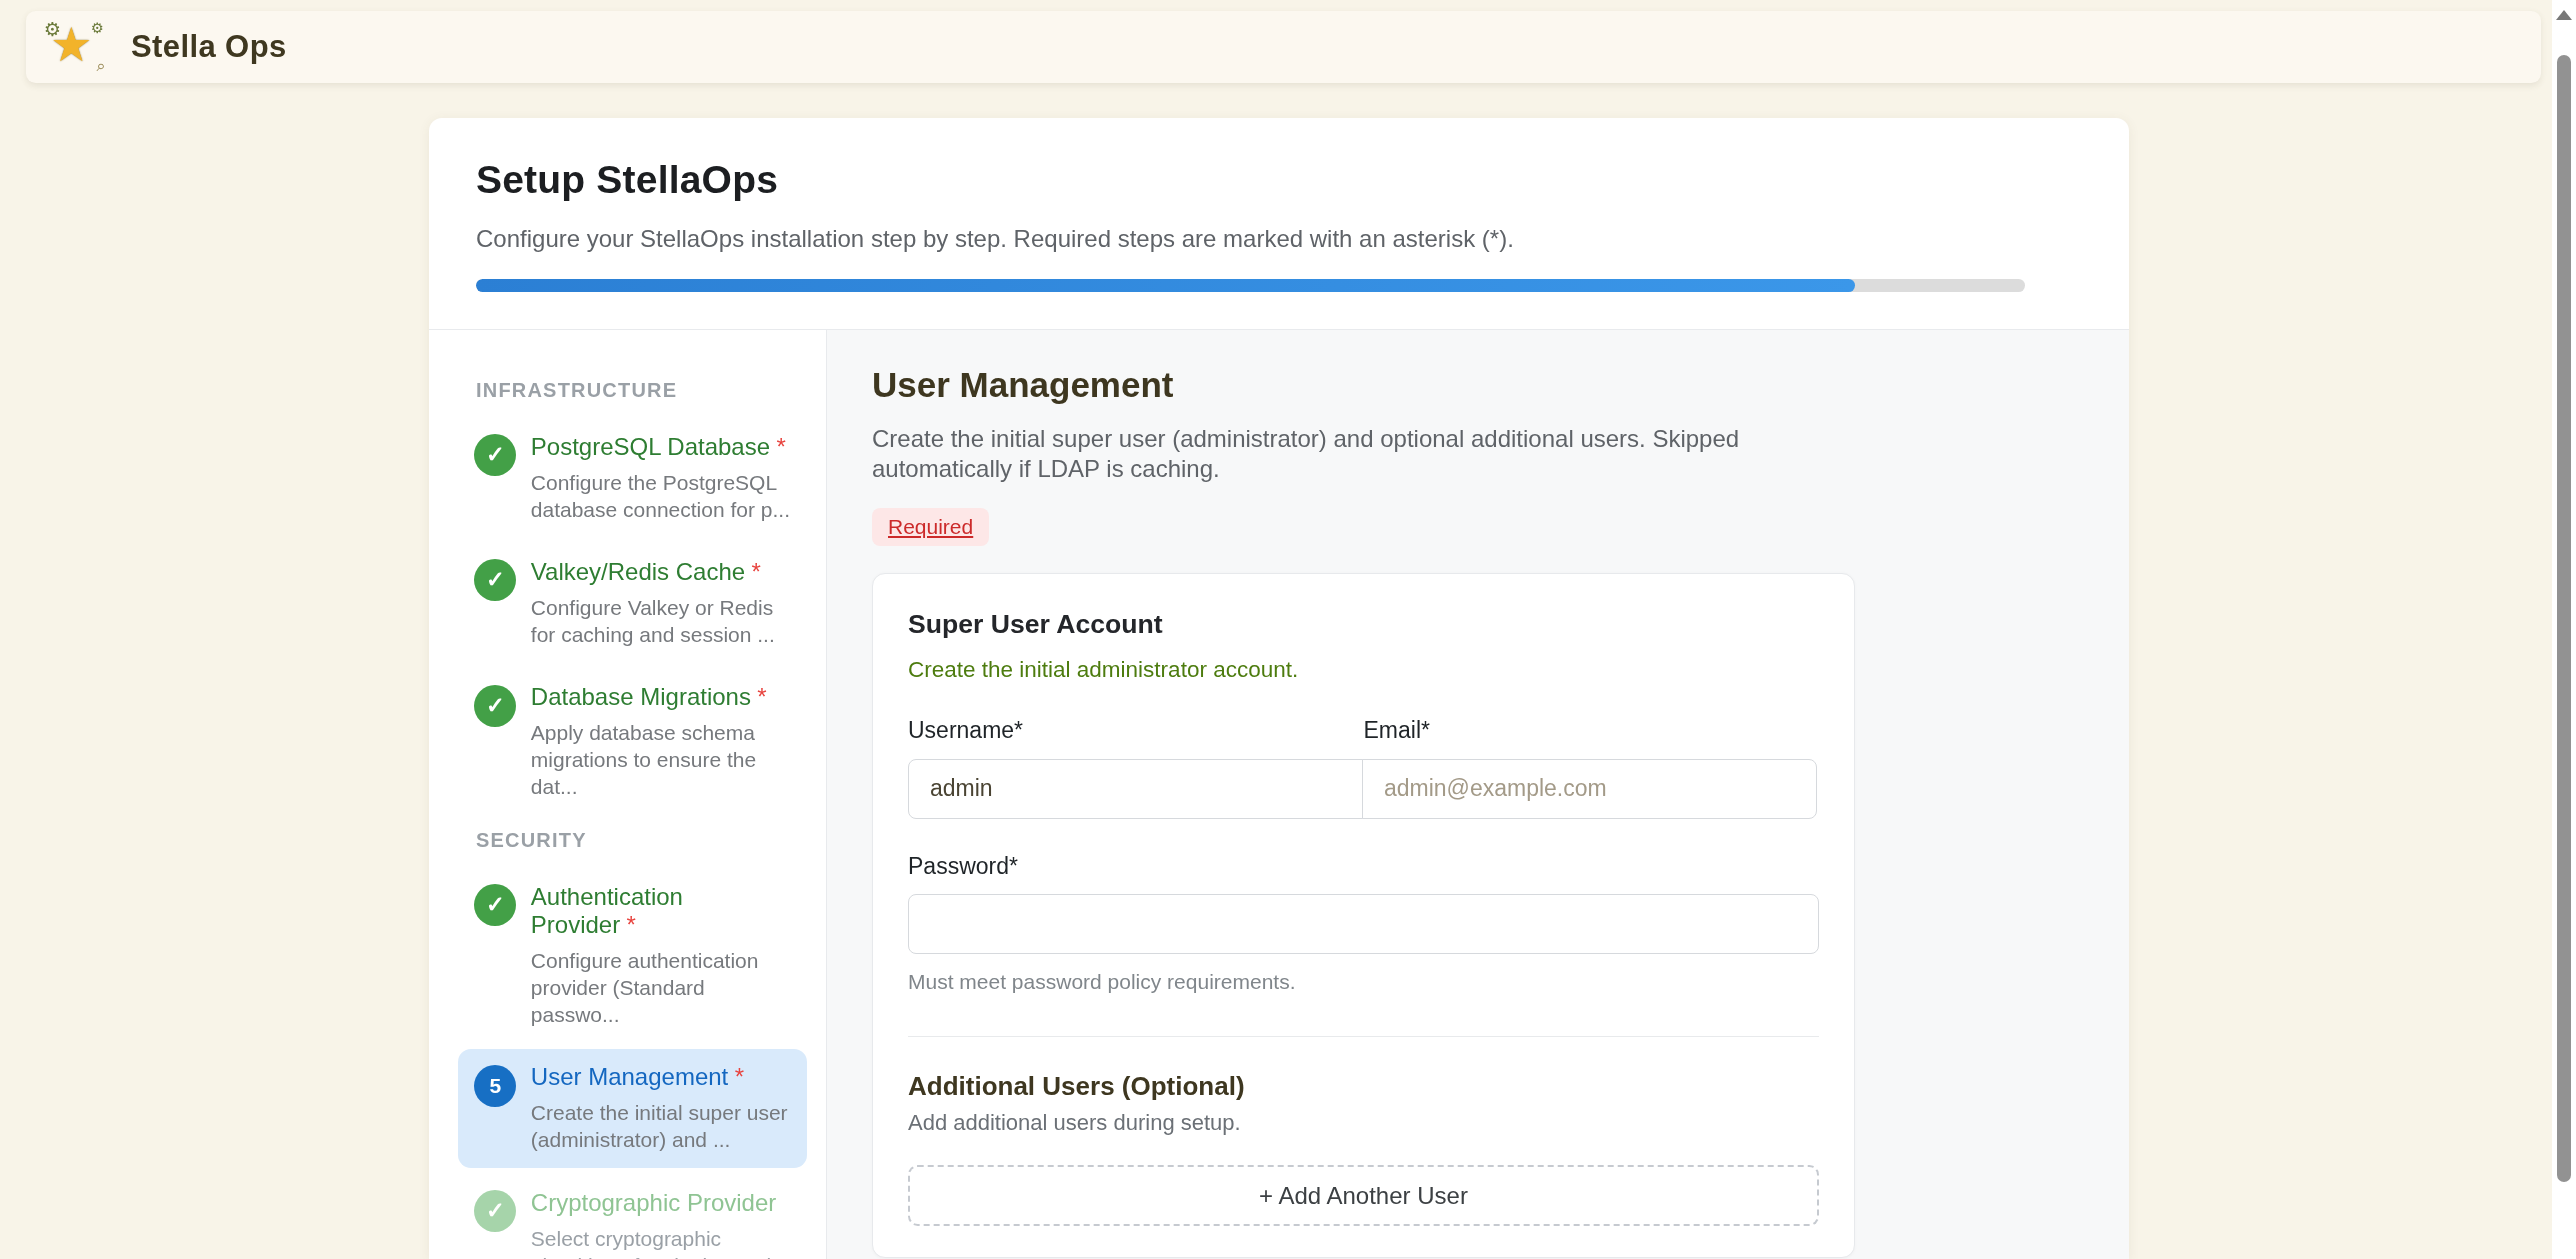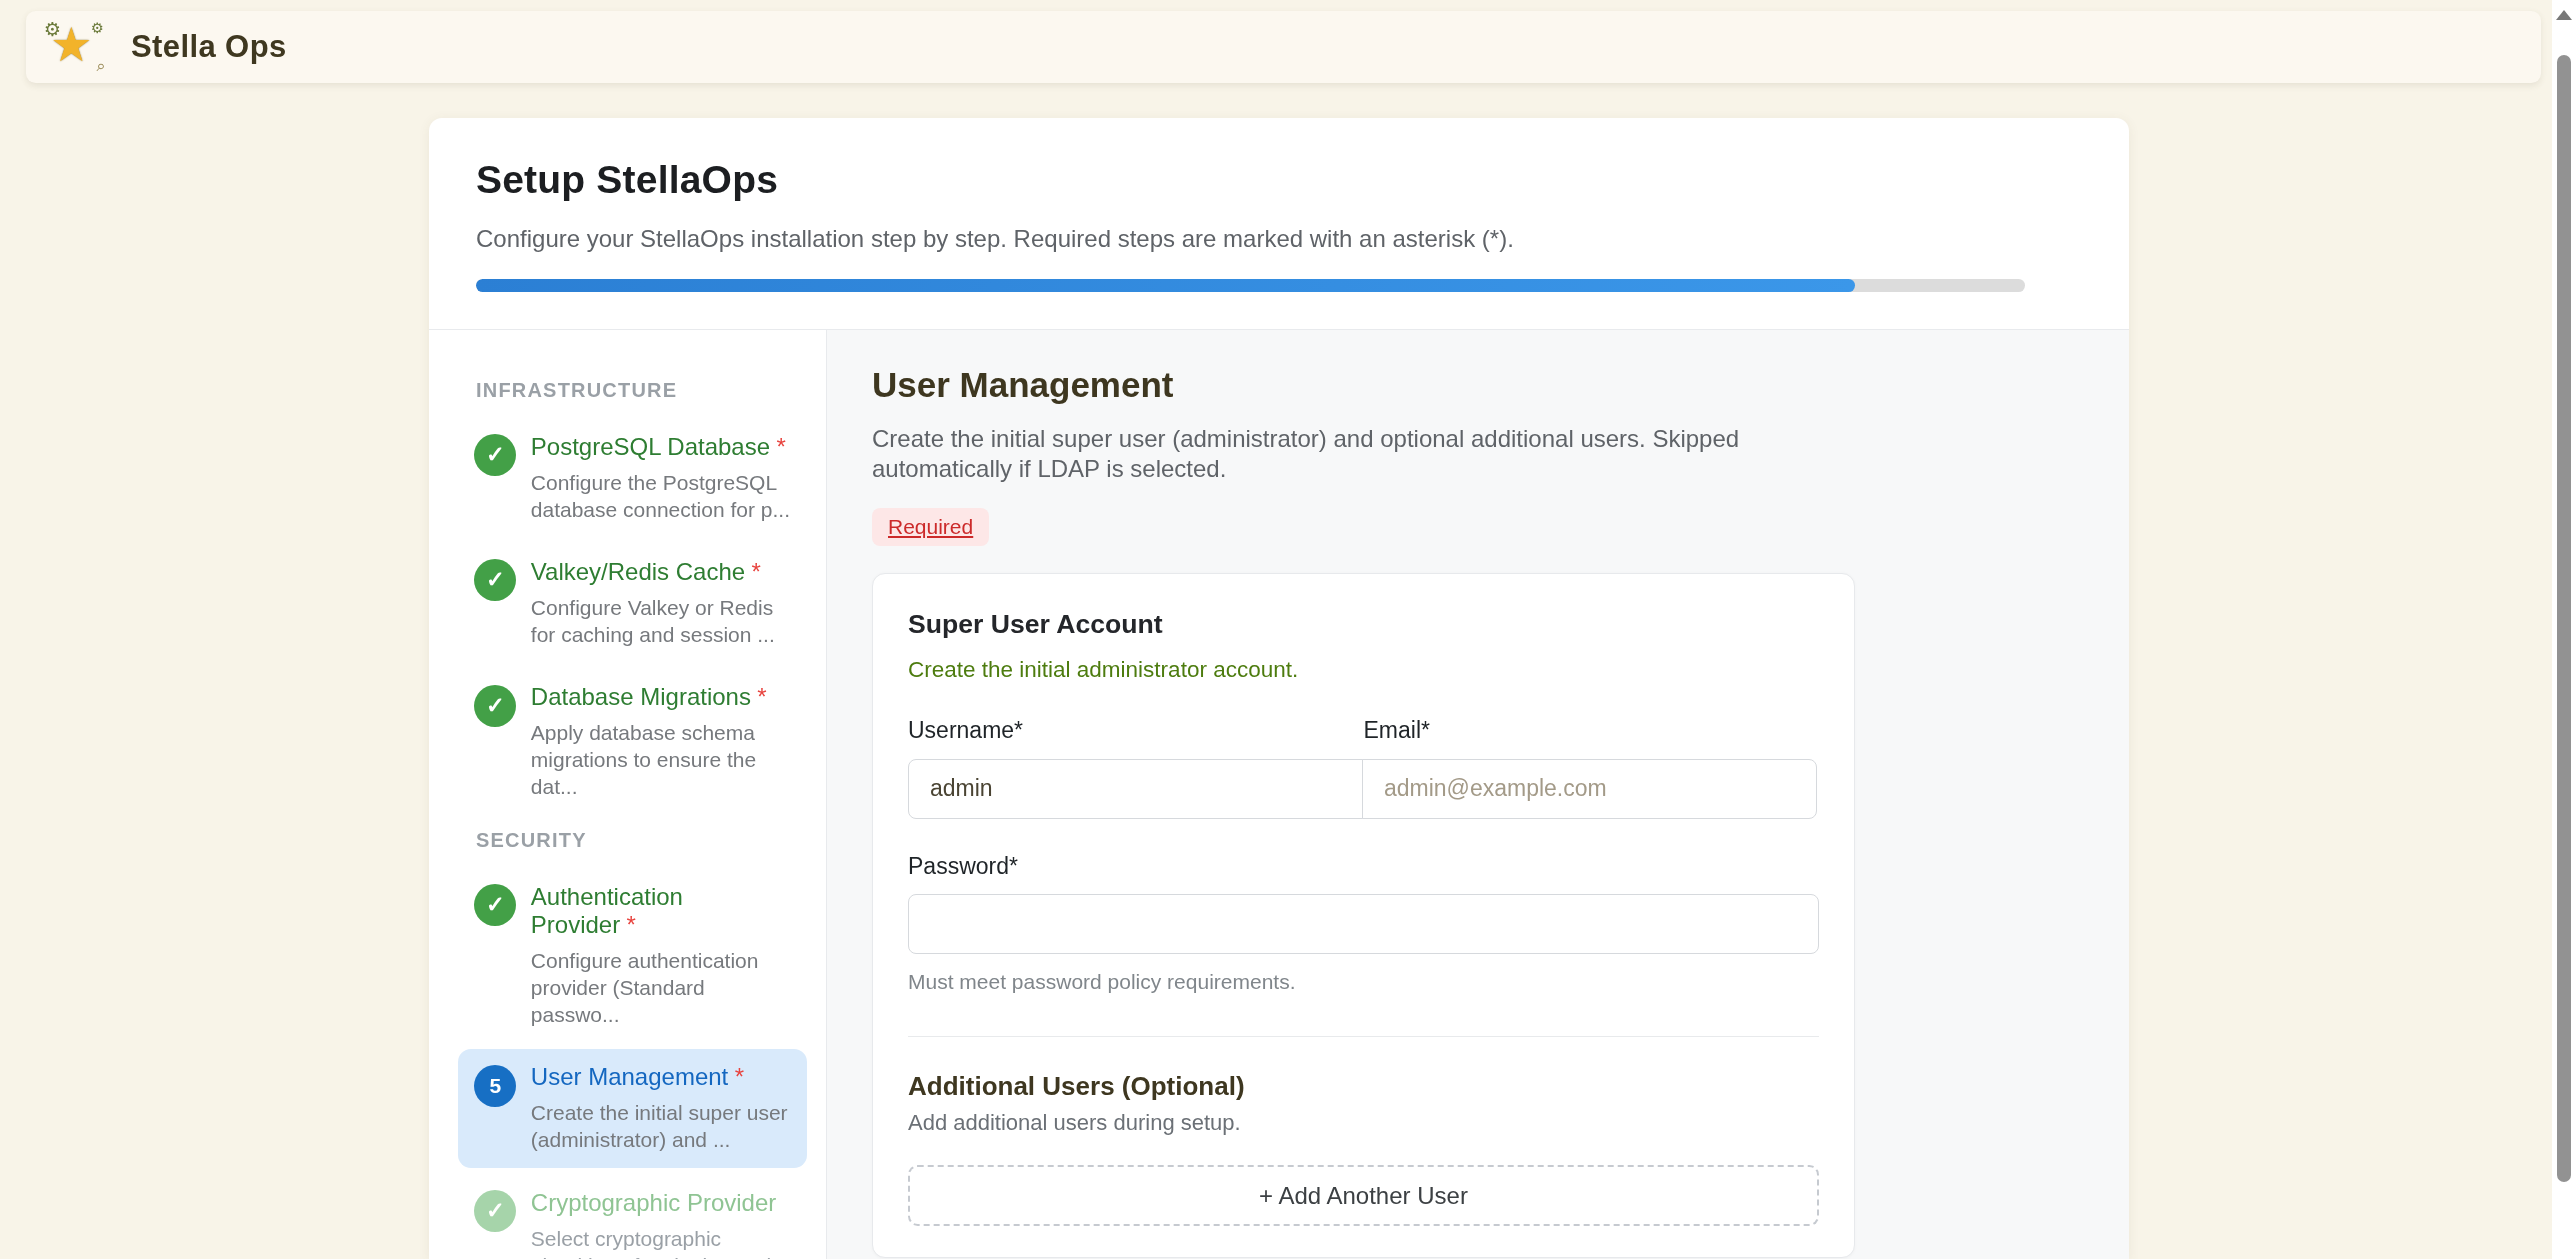--- a/index.html
+++ b/index.html
@@ -233,21 +233,21 @@
           <div class="nav-title done-dim"><span>Cryptographic Provider</span></div>
           <div class="nav-desc dim">Select cryptographic algorithms for signing and en...</div>
         </div>
       </div>
 
     </nav>
 
     <section class="pane">
 
       <h2 class="pane-title">User Management</h2>
-      <p class="pane-desc">Create the initial super user (administrator) and optional additional users. Skipped automatically if LDAP is selected.</p>
+      <p class="pane-desc">Create the initial super user (administrator) and optional additional users. Skipped automatically if LDAP is caching.</p>
       <span class="badge-required">Required</span>
 
       
       <div class="panel-card">
         <h3 class="panel-title">Super User Account</h3>
         <p class="panel-sub">Create the initial administrator account.</p>
 
         <div class="fields-row">
           <div class="field-col">
             <div class="field-label">Username*</div>

